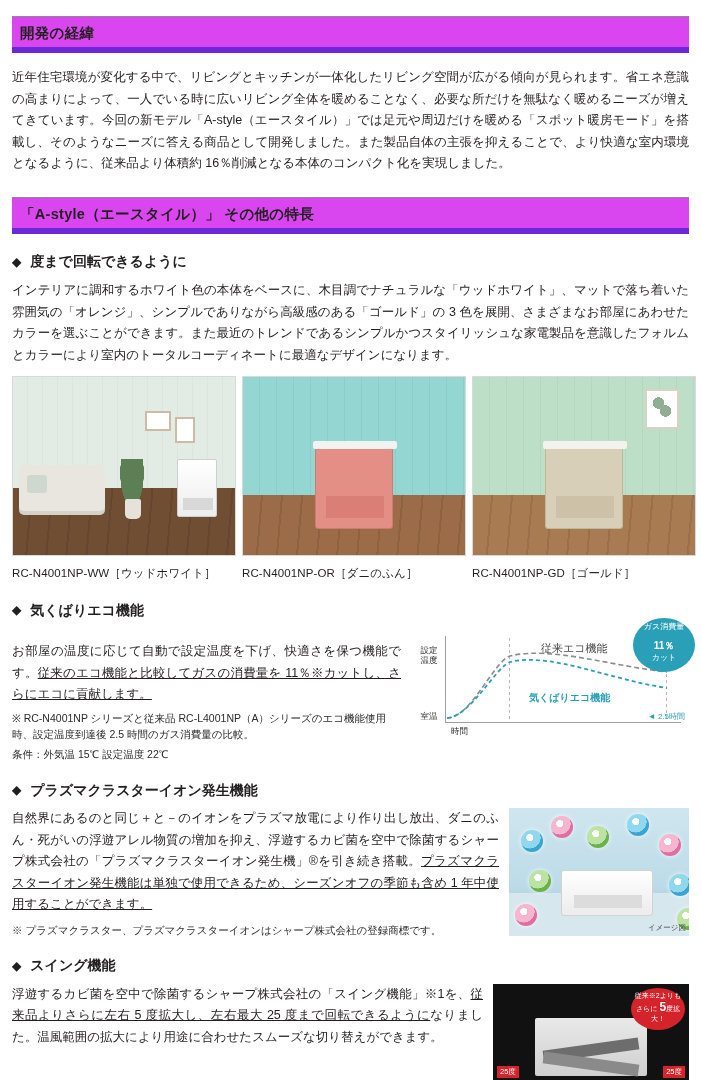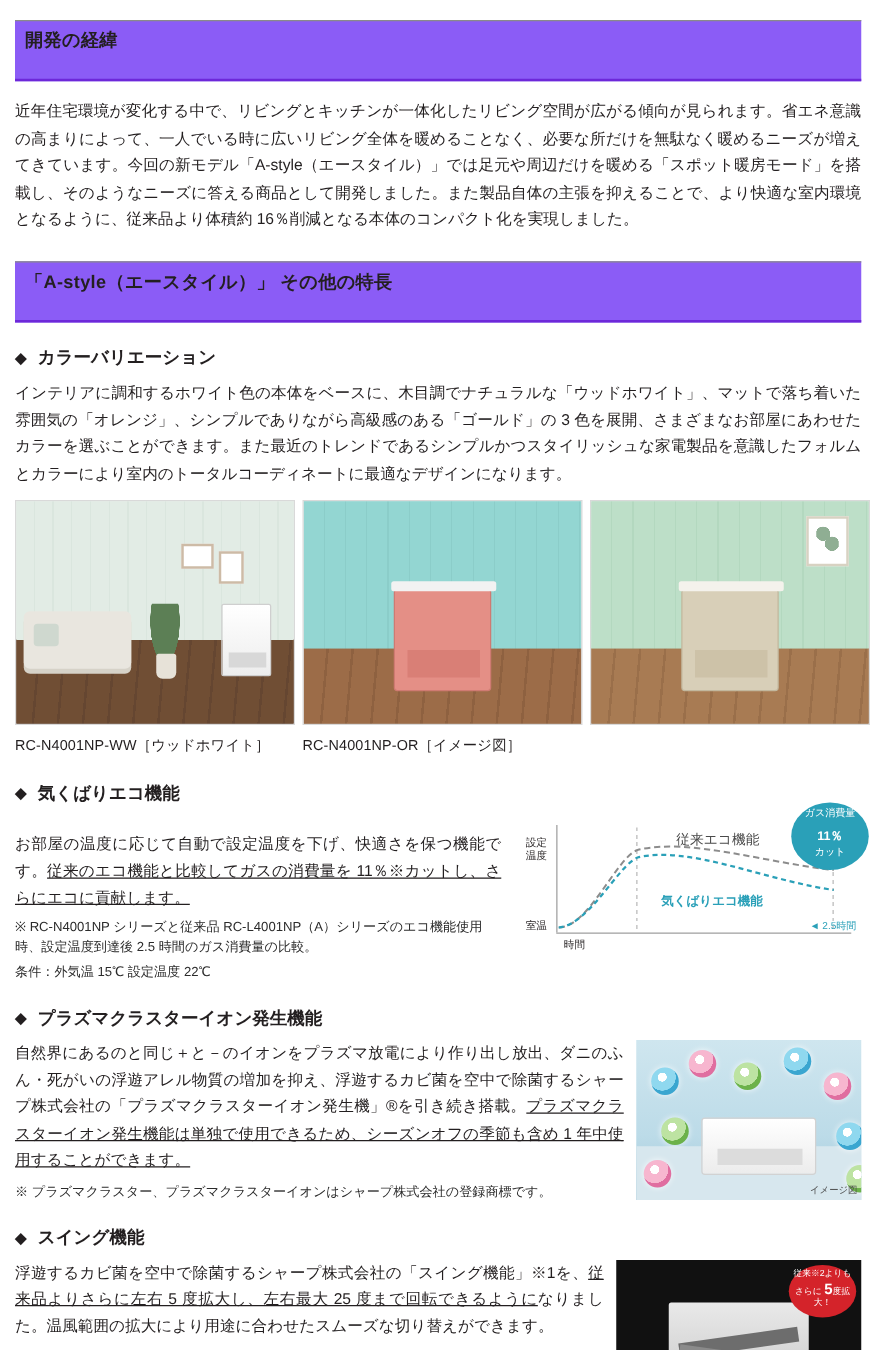--- a/index.html
+++ b/index.html
@@ -13,23 +13,23 @@
     font-family: "Liberation Sans", sans-serif;
     color: #231f20;
     font-size: 12.5px;
     line-height: 1.62;
   }
   .page { width: 701px; padding: 10px 12px 8px 12px; }
 
   
   .section-bar {
     border-top: 1px solid #8a8a8a;
-    border-bottom: 2px solid #6d28d9;
-    background: #8b5cf6;
-    padding: 5px 8px 18px 8px;
+    border-bottom: 6px solid #6d28d9;
+    background: #d946ef;
+    padding: 5px 8px 2px 8px;
     font-size: 14.5px;
     font-weight: bold;
     letter-spacing: .02em;
     margin: 6px 0 14px 0;
   }
   .section-bar.second { margin-top: 22px; margin-bottom: 16px; }
 
   p.body {
     margin: 0 0 10px 0;
     text-align: justify;
@@ -191,21 +191,21 @@
 <div class="page">
 
   <div class="section-bar">開発の経緯</div>
 
   <p class="body">近年住宅環境が変化する中で、リビングとキッチンが一体化したリビング空間が広がる傾向が見られます。省エネ意識の高まりによって、一人でいる時に広いリビング全体を暖めることなく、必要な所だけを無駄なく暖めるニーズが増えてきています。今回の新モデル「A-style（エースタイル）」では足元や周辺だけを暖める「スポット暖房モード」を搭載し、そのようなニーズに答える商品として開発しました。また製品自体の主張を抑えることで、より快適な室内環境となるように、従来品より体積約 16％削減となる本体のコンパクト化を実現しました。</p>
 
   <div class="section-bar second">「A-style（エースタイル）」 その他の特長</div>
 
   <div class="feat-head">
     <span class="dia">◆</span>
-    <span>カラーバリエーション</span>
+    <span>度まで回転できるように</span>
   </div>
   <p class="body">インテリアに調和するホワイト色の本体をベースに、木目調でナチュラルな「ウッドホワイト」、マットで落ち着いた雰囲気の「オレンジ」、シンプルでありながら高級感のある「ゴールド」の 3 色を展開、さまざまなお部屋にあわせたカラーを選ぶことができます。また最近のトレンドであるシンプルかつスタイリッシュな家電製品を意識したフォルムとカラーにより室内のトータルコーディネートに最適なデザインになります。</p>
 
   <div class="color-row">
     <div class="color-cell">
       <div class="photo p1">
         <div class="wall"></div>
           <div class="floor-l"></div>
         <div class="sofa"></div>
           <div class="cush"></div>
@@ -216,29 +216,30 @@
         <div class="unit"></div>
       </div>
       <div class="cap">RC-N4001NP-WW［ウッドホワイト］</div>
     </div>
     <div class="color-cell">
       <div class="photo p2">
         <div class="w"></div>
           <div class="fl"></div>
           <div class="u"></div>
       </div>
-      <div class="cap">RC-N4001NP-OR［イメージ図］</div>
+      <div class="cap">RC-N4001NP-OR［ダニのふん］</div>
     </div>
     <div class="color-cell">
       <div class="photo p3">
         <div class="w"></div>
           <div class="fl"></div>
           <div class="art"></div>
           <div class="u"></div>
       </div>
+      <div class="cap">RC-N4001NP-GD［ゴールド］</div>
     </div>
   </div>
 
   <div class="feat-head">
     <span class="dia">◆</span>
     <span>気くばりエコ機能</span>
   </div>
 
   <div class="two-col">
     <div class="col-text">

